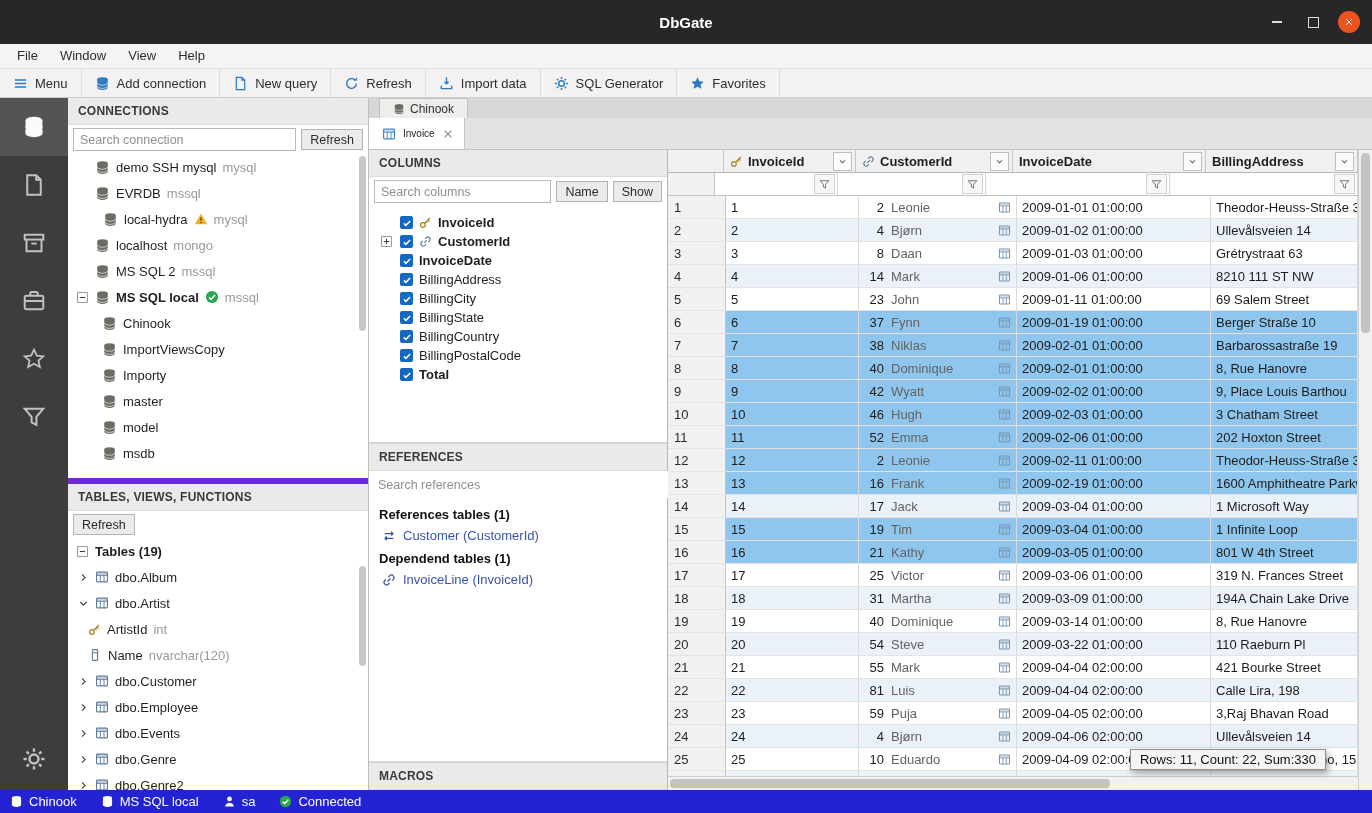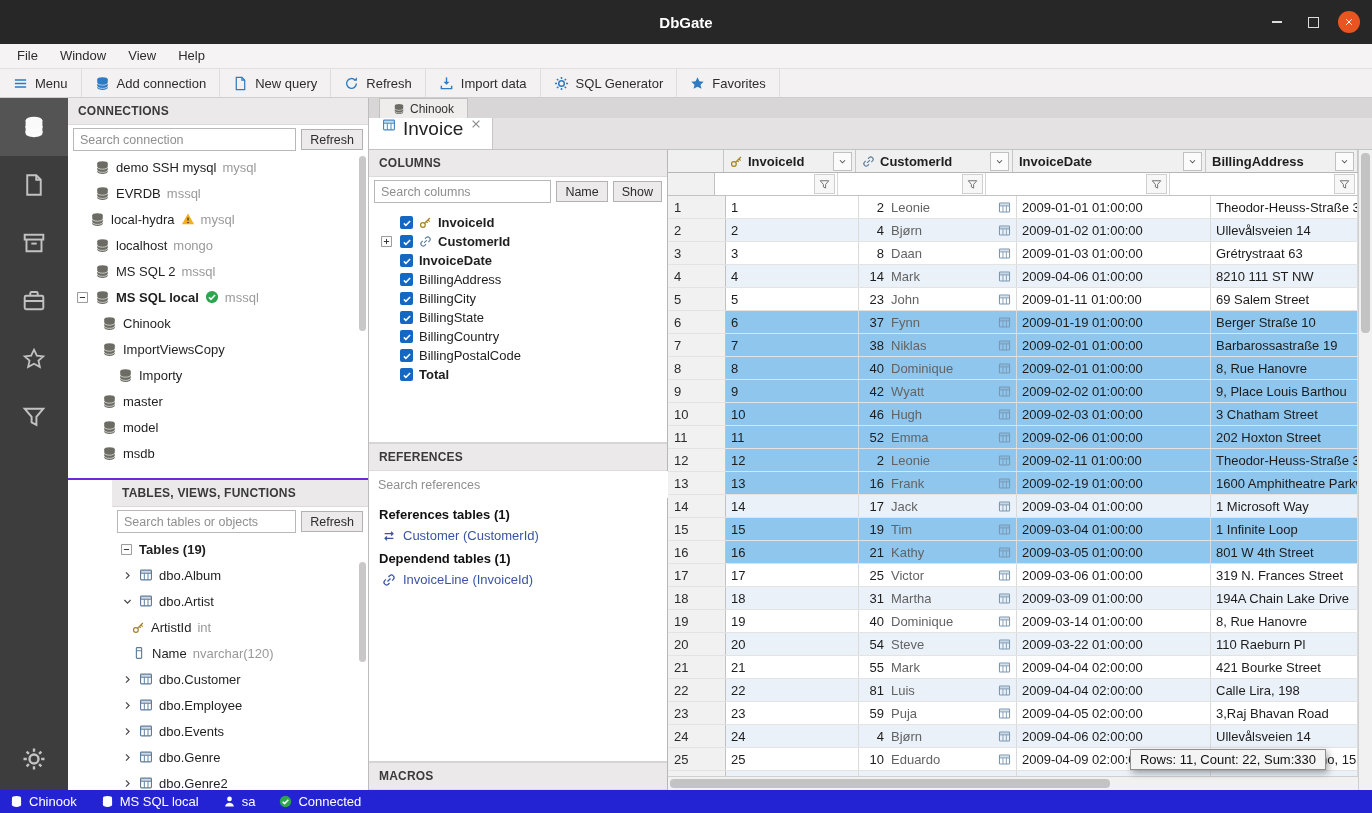--- a/index.html
+++ b/index.html
@@ -30,21 +30,21 @@
   .main{flex:1;display:flex;min-height:0;}
 
   .activity-bar{width:68px;background:#3d3d3d;display:flex;flex-direction:column;align-items:center;flex:none;}
   .act-item{width:68px;height:58px;display:flex;align-items:center;justify-content:center;color:#c2c2c2;}
   .act-item .ic{width:24px;height:24px;}
   .act-item.active{background:#545454;color:#fafafa;}
   .act-gear{margin-top:auto;margin-bottom:2px;}
 
   .left-panels{width:300px;border-right:1px solid #bdbdbd;display:flex;flex-direction:column;background:#fff;flex:none;min-height:0;}
   .connections{height:380px;display:flex;flex-direction:column;position:relative;flex:none;}
-  .tables{flex:1;display:flex;flex-direction:column;position:relative;border-top:2px solid #6d28d9;min-height:0;padding-left:44px;}
+  .tables{flex:1;display:flex;flex-direction:column;position:relative;border-top:6px solid #6d28d9;min-height:0;}
 
   .panel-header{height:26px;background:#ebe9e9;border-bottom:1px solid #dcdada;display:flex;align-items:center;padding:0 10px;font-weight:700;font-size:12px;color:#3a3a3a;flex:none;letter-spacing:.2px;}
   .search-row{display:flex;gap:5px;padding:3px 5px;align-items:center;flex:none;}
   .search-row input{flex:1;height:21px;border:1px solid #b9b7b7;padding:0 6px;font:12.5px "Liberation Sans",sans-serif;color:#333;background:#fff;min-width:0;}
   input::placeholder{color:#8f8f8f;}
   .small-btn{height:21px;border:1px solid #b3b1b1;background:#eceaea;font:12.5px "Liberation Sans",sans-serif;padding:0 8px;color:#2d2d2d;flex:none;}
 
   .tree-list{flex:1;overflow:hidden;}
   .tree-row{height:26px;display:flex;align-items:center;gap:6px;padding-right:6px;white-space:nowrap;overflow:hidden;}
   .tree-row.bold .t-label{font-weight:700;}
@@ -63,21 +63,21 @@
   .conn-scroll{top:58px;height:175px;}
   .tables-scroll{top:82px;height:100px;}
 
   
   .center{flex:1;display:flex;flex-direction:column;min-width:0;}
   .tabs-area{background:#d8d6d6;border-bottom:1px solid #c4c2c2;flex:none;}
   .group-tab-row{height:20px;display:flex;align-items:flex-end;}
   .group-tab{height:19px;display:flex;align-items:center;gap:5px;padding:0 13px;background:#efedec;font-size:12px;color:#333;border:1px solid #c2c0c0;border-bottom:none;margin-left:10px;}
   .group-tab .ic{width:12px;height:12px;color:#6c6c64;}
   .file-tab-row{height:31px;display:flex;background:#e4e2e2;}
-  .file-tab{display:flex;align-items:flex-start;gap:7px;padding:0 10px 0 13px;background:#fff;border-right:1px solid #c6c4c4;font-size:19px;color:#222;}
+  .file-tab{display:flex;align-items:center;gap:7px;padding:0 10px 0 13px;background:#fff;border-right:1px solid #c6c4c4;font-size:10px;color:#222;}
   .file-tab .tab-ic{color:#4388c9;width:14px;height:14px;}
   .tab-close{width:12px;height:12px;color:#8a8a8a;}
 
   .workspace{flex:1;display:flex;min-height:0;justify-content:center;}
   .side-panel{width:298px;border-right:1px solid #b7b7b7;display:flex;flex-direction:column;background:#fff;flex:none;min-height:0;}
   .cols-section{height:292px;display:flex;flex-direction:column;border-bottom:2px solid #d6d4d4;flex:none;}
   .cols-list{flex:1;overflow:hidden;padding-top:7px;}
   .col-row{height:19px;display:flex;align-items:center;gap:6px;padding-left:10px;}
   .col-row .slot{width:15px;display:flex;justify-content:center;flex:none;}
   .col-row.bold .lbl{font-weight:700;}
@@ -364,21 +364,21 @@
               <span class="engine">mysql</span>
             </div>
             <div class="tree-row" style="padding-left:8px">
               <span class="exp-sp"></span>
               <svg class="ic conn-ic">
                 <use xlink:href="#i-db" href="#i-db"></use>
               </svg>
               <span class="t-label">EVRDB</span>
               <span class="engine">mssql</span>
             </div>
-            <div class="tree-row" style="padding-left:3px">
+            <div class="tree-row" style="padding-left:16px">
               <span class="exp-sp"></span>
               <svg class="ic conn-ic">
                 <use xlink:href="#i-db" href="#i-db"></use>
               </svg>
               <span class="t-label">local-hydra</span>
               <svg class="ic ">
                 <use xlink:href="#i-warn" href="#i-warn"></use>
               </svg>
               <span class="engine">mysql</span>
             </div>
@@ -418,21 +418,21 @@
                 <use xlink:href="#i-db" href="#i-db"></use>
               </svg>
               <span class="t-label">Chinook</span>
             </div>
             <div class="tree-row" style="padding-left:34px">
               <svg class="ic conn-ic">
                 <use xlink:href="#i-db" href="#i-db"></use>
               </svg>
               <span class="t-label">ImportViewsCopy</span>
             </div>
-            <div class="tree-row" style="padding-left:50px">
+            <div class="tree-row" style="padding-left:34px">
               <svg class="ic conn-ic">
                 <use xlink:href="#i-db" href="#i-db"></use>
               </svg>
               <span class="t-label">Importy</span>
             </div>
             <div class="tree-row" style="padding-left:34px">
               <svg class="ic conn-ic">
                 <use xlink:href="#i-db" href="#i-db"></use>
               </svg>
               <span class="t-label">master</span>
@@ -451,21 +451,20 @@
             </div>
           </div>
         <div class="panel-scroll conn-scroll"></div>
       </section>
 
       <section class="tables">
         <div class="panel-header">
             <span>TABLES, VIEWS, FUNCTIONS</span>
           </div>
         <div class="search-row">
-          <input placeholder="Search tables or objects" style="">
           <button class="small-btn">Refresh</button>
         </div>
         <div class="tree-list">
             <div class="tree-row bold" style="padding-left:8px">
               <span class="exp-wrap">
                 <svg class="ic exp">
                   <use xlink:href="#i-minusbox" href="#i-minusbox"></use>
                 </svg>
               </span>
               <span class="t-label">Tables (19)</span>
@@ -834,21 +833,21 @@
                 <div class="grid-row alt">
                   <div class="cell gutter">4</div>
                   <div class="cell w-1">4</div>
                   <div class="cell w-2">
                     <span class="fk-num">14</span>
                     <span class="fk-name">Mark</span>
                     <svg class="ic sheet-ic">
                       <use xlink:href="#i-table" href="#i-table"></use>
                     </svg>
                   </div>
-                  <div class="cell w-3">2009-04-06 01:00:00</div>
+                  <div class="cell w-3">2009-01-06 01:00:00</div>
                   <div class="cell w-4">8210 111 ST NW</div>
                 </div>
                 <div class="grid-row">
                   <div class="cell gutter">5</div>
                   <div class="cell w-1">5</div>
                   <div class="cell w-2">
                     <span class="fk-num">23</span>
                     <span class="fk-name">John</span>
                     <svg class="ic sheet-ic">
                       <use xlink:href="#i-table" href="#i-table"></use>

